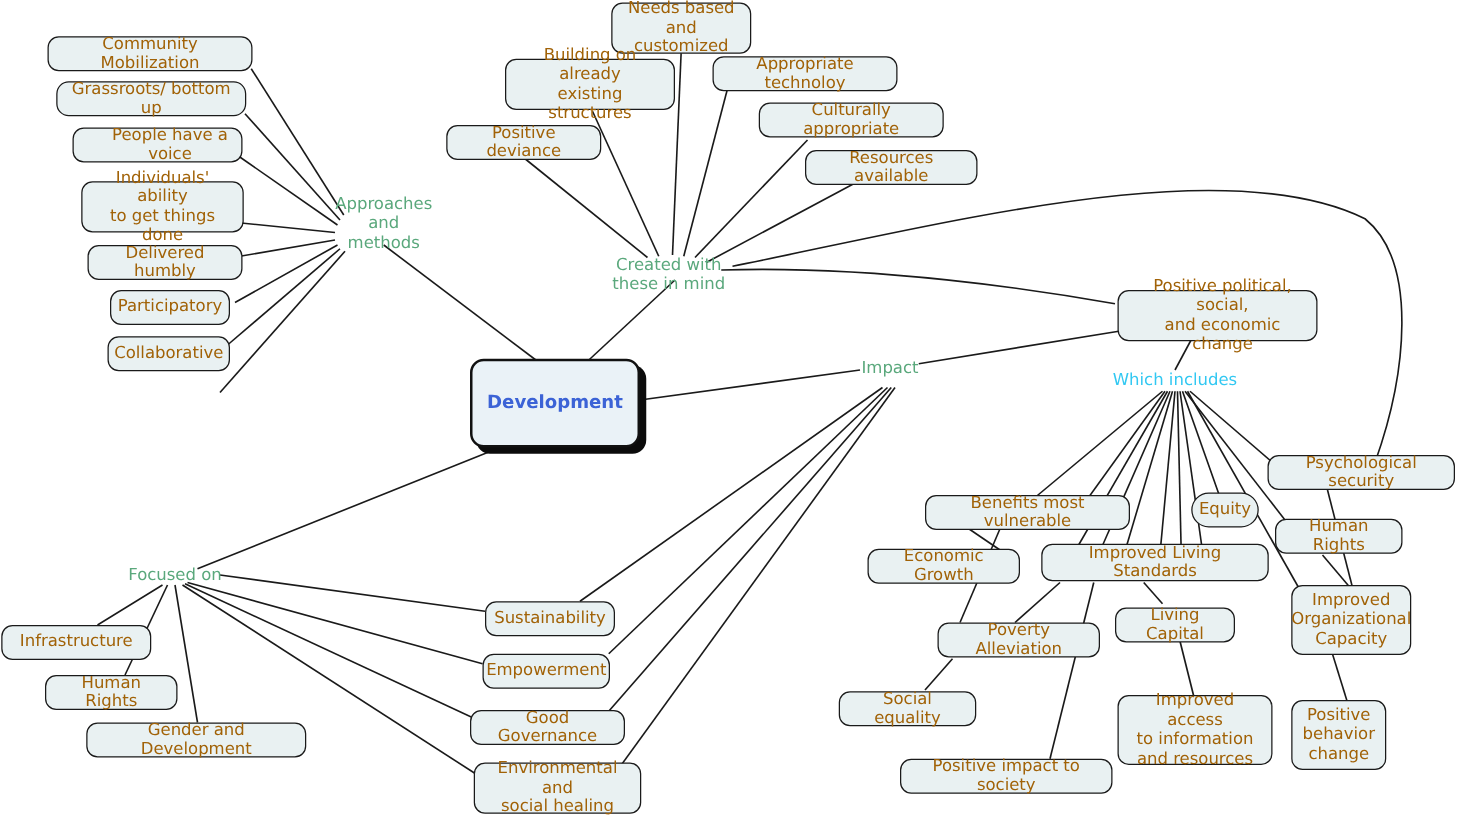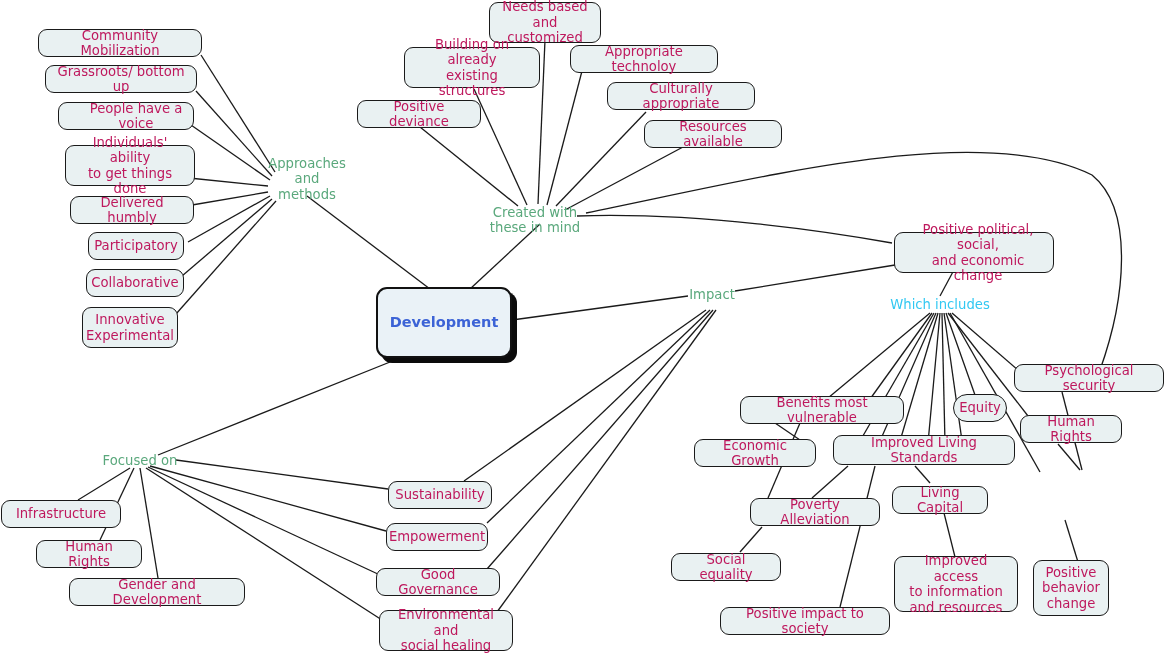--- a/index.html
+++ b/index.html
@@ -25,21 +25,21 @@
     width: 1166px;
     height: 653px;
     pointer-events: none;
   }
   .node {
     position: absolute;
     box-sizing: border-box;
     background: #e9f1f2;
     border: 1.4px solid #1a1a1a;
     border-radius: 9px;
-    color: #be185d;
+    color: #a16207;
     font-size: 13.2px;
     line-height: 15.5px;
     text-align: center;
     display: flex;
     align-items: center;
     justify-content: center;
     padding: 3px 8px;
     white-space: pre-line;
     z-index: 3;
   }
@@ -166,21 +166,21 @@
   </div>
 
   <div class="label cyan" style="left:888px; top:296px; width:104px; height:18px;">
     <span>Which includes</span>
   </div>
 
   <div class="node" style="left:38px; top:29px; width:164px; height:28px;">
     <span>Community Mobilization</span>
   </div>
 
-  <div class="node" style="left:45px; top:65px; width:152px; height:28px;">
+  <div class="node" style="left:45px; top:65px; width:152px; height:28px;border-radius:10px;">
     <span>Grassroots/ bottom up</span>
   </div>
 
   <div class="node" style="left:58px; top:102px; width:136px; height:28px;padding-left:28px;">
     <span>People have a voice</span>
   </div>
 
   <div class="node" style="left:65px; top:145px; width:130px; height:41px;">
     <span>Individuals' ability
 to get things done</span>
@@ -191,24 +191,20 @@
   </div>
 
   <div class="node" style="left:88px; top:232px; width:96px; height:28px;">
     <span>Participatory</span>
   </div>
 
   <div class="node" style="left:86px; top:269px; width:98px; height:28px;">
     <span>Collaborative</span>
   </div>
 
-  <div class="node" style="left:82px; top:307px; width:96px; height:41px;">
-    <span>Innovative
-Experimental</span>
-  </div>
 
   <div class="node" style="left:489px; top:2px; width:112px; height:41px;">
     <span>Needs based
 and customized</span>
   </div>
 
   <div class="node" style="left:404px; top:47px; width:136px; height:41px;">
     <span>Building on already
 existing structures</span>
   </div>
@@ -255,20 +251,25 @@
   </div>
 
   <div class="node" style="left:833px; top:435px; width:182px; height:30px;">
     <span>Improved Living Standards</span>
   </div>
 
   <div class="node" style="left:892px; top:486px; width:96px; height:28px;">
     <span>Living Capital</span>
   </div>
 
+  <div class="node" style="left:1033px; top:468px; width:96px; height:56px;">
+    <span>Improved
+Organizational
+Capacity</span>
+  </div>
 
   <div class="node" style="left:750px; top:498px; width:130px; height:28px;">
     <span>Poverty Alleviation</span>
   </div>
 
   <div class="node" style="left:671px; top:553px; width:110px; height:28px;">
     <span>Social equality</span>
   </div>
 
   <div class="node" style="left:894px; top:556px; width:124px; height:56px;justify-content:center;">

